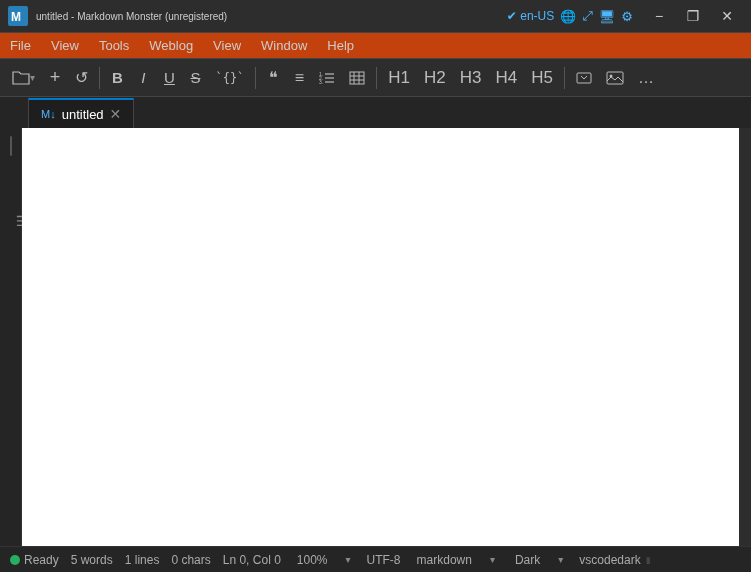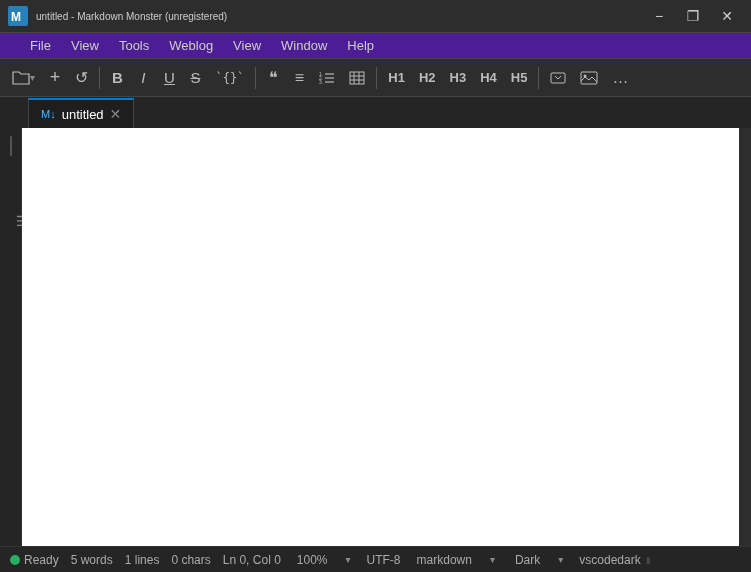--- a/index.html
+++ b/index.html
@@ -66,25 +66,25 @@
       font-size: 13px;
       cursor: pointer;
     }
     .tb-lang {
       color: #4db6ff;
       font-size: 12px;
     }
 
     
     #menu-bar {
-      background: #4c1d95;
+      background: #c2410c;
       height: 26px;
       display: flex;
       align-items: flex-start;
-      padding: 0 20px;
+      padding: 0 0;
       flex-shrink: 0;
       border-top: 1px solid #444;
     }
     .menu-item {
       padding: 2px 10px;
       color: #ccc;
       cursor: pointer;
       font-size: 13px;
       height: 100%;
       display: flex;
@@ -120,22 +120,22 @@
     .tb-btn.italic { font-style: italic; font-size: 15px; }
     .tb-btn.underline { text-decoration: underline; font-size: 15px; }
     .tb-btn.strike { text-decoration: line-through; font-size: 15px; }
     .tb-separator {
       width: 1px;
       height: 22px;
       background: #555;
       margin: 0 3px;
     }
     .tb-heading {
-      font-weight: bold;
-      font-size: 13px;
+      font-weight: normal;
+      font-size: 17px;
     }
     #sidebar-toggle {
       position: absolute;
       left: 6px;
       top: 108px;
       width: 20px;
       height: 20px;
       display: flex;
       align-items: center;
       justify-content: center;
@@ -270,20 +270,27 @@
 
   <div id="title-bar-logo">
     <svg width="20" height="20" viewBox="0 0 20 20">
       <rect width="20" height="20" rx="2" fill="#2980b9"></rect>
       <text x="3" y="15" font-size="12" font-weight="bold" fill="white" font-family="Arial">M</text>
       <text x="9" y="15" font-size="8" fill="#aee" font-family="Arial">↓</text>
     </svg>
   </div>
   <span id="title-bar-text">untitled  -  Markdown Monster (unregistered)</span>
 
+  <div id="title-bar-right">
+    <span class="tb-lang">✔ <span>en-US</span></span>
+    <span class="tb-icon">🌐</span>
+    <span class="tb-icon">⤢</span>
+    <span class="tb-icon">🖥</span>
+    <span class="tb-icon">⚙</span>
+  </div>
 
   <div id="title-bar-controls">
     <button class="title-btn">−</button>
     <button class="title-btn">❐</button>
     <button class="title-btn close">✕</button>
   </div>
 </div>
 
 <div id="menu-bar">
   <span class="menu-item">File</span>

